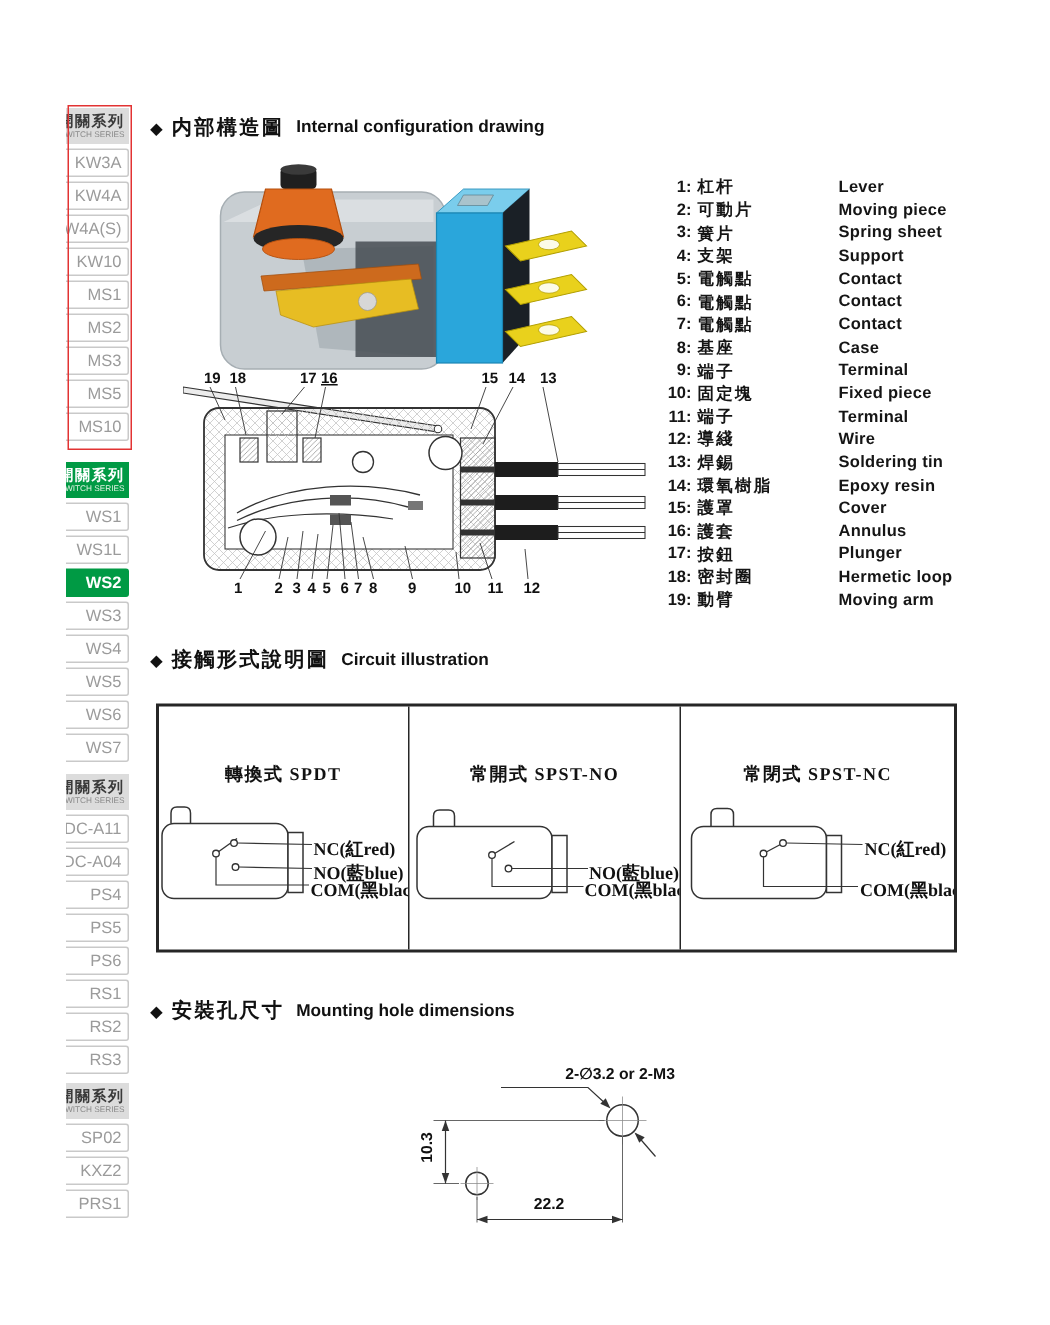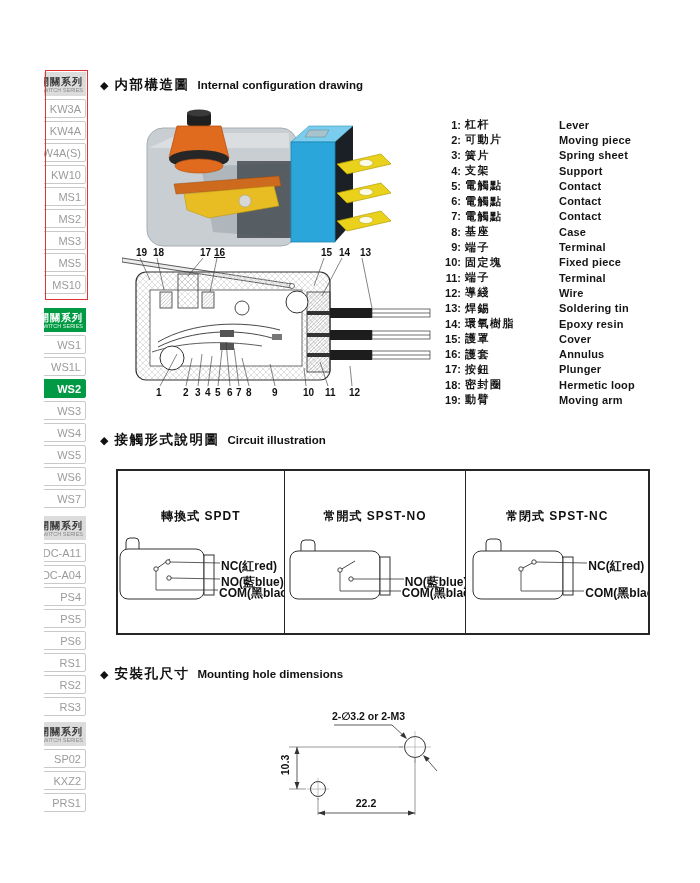--- a/index.html
+++ b/index.html
@@ -37,33 +37,33 @@
   .co{position:absolute;font-size:10px;font-weight:bold;color:#111;line-height:10px;}
 
   
   .parts{position:absolute;left:393px;top:117px;width:272px;}
   .parts-row{position:relative;height:15.3px;display:flex;align-items:center;font-size:11px;font-weight:bold;color:#151515;}
   .p-no{width:24px;text-align:right;margin-right:4px;}
   .p-zh{letter-spacing:1.5px;}
   .p-en{position:absolute;left:122px;letter-spacing:0.2px;}
 
   
-  .ctable{position:absolute;left:72px;top:469px;width:534px;height:166px;display:grid;
-          grid-template-columns:168fr 183fr 183fr;border:2px solid #262626;box-sizing:border-box;background:#fff;}
+  .ctable{position:absolute;left:60px;top:469px;width:534px;height:166px;display:grid;
+          grid-template-columns:168fr 183fr 183fr;border:2px solid #262626;box-sizing:border-box;background:#fff;font-family:Liberation Serif, serif;}
   .cpanel{position:relative;border-right:1.2px solid #262626;overflow:hidden;}
   .cpanel:last-child{border-right:none;}
   .ctitle{position:absolute;top:37px;left:0;width:100%;text-align:center;
           font-size:12px;font-weight:bold;letter-spacing:1px;}
   .clabel{position:absolute;font-size:12px;font-weight:bold;white-space:nowrap;}
   .cpanel svg{position:absolute;left:0;top:0;}
 
   
   .mount{position:absolute;left:230px;top:695px;width:220px;height:135px;}
   .mlabel{position:absolute;font-size:10.5px;font-weight:bold;color:#111;white-space:nowrap;}
-  .m-hole{left:58px;top:15px;width:118px;text-align:left;}
+  .m-hole{left:58px;top:15px;width:118px;text-align:right;}
   .m-v{left:-6px;top:64px;width:34px;text-align:center;transform:rotate(-90deg);}
   .m-h{left:72px;top:102px;width:40px;text-align:center;}
 </style>
 </head>
 <body>
 
 <div class="page">
   <div class="vline"></div>
 
   <div class="red-frame"></div>

